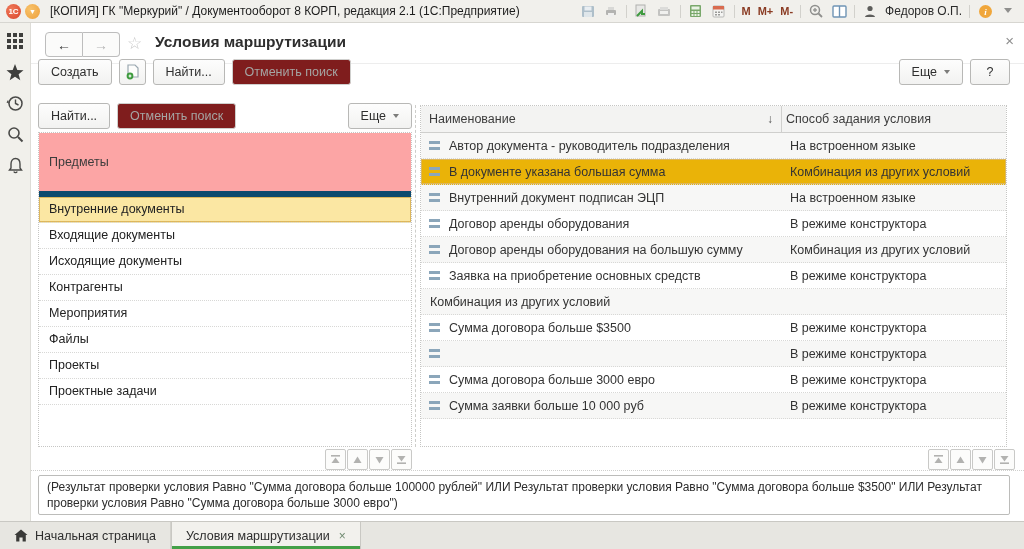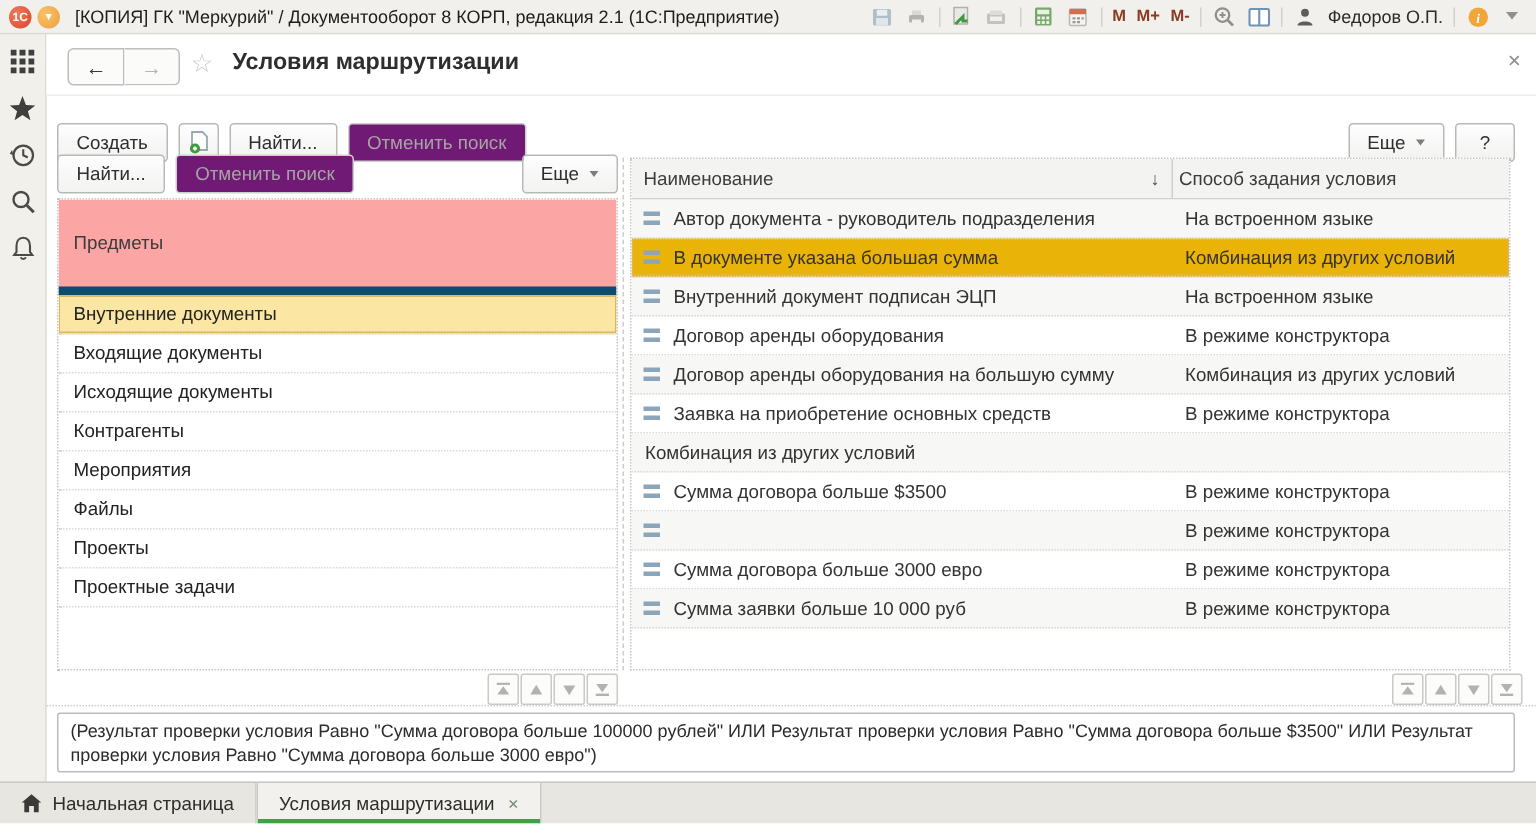--- a/index.html
+++ b/index.html
@@ -29,25 +29,25 @@
   .nav-row{position:absolute;left:31px;top:23px;right:0;height:40px;background:#fff;border-bottom:1px solid #ededed;}
   .histbox{position:absolute;left:14px;top:9px;display:flex;}
   .histbtn{width:36px;height:23px;background:#fbfbfa;border:1px solid #bdbdbd;display:flex;align-items:center;justify-content:center;font-size:14px;}
   .histbtn.back{border-radius:4px 0 0 4px;color:#3b3b3b;}
   .histbtn.fwd{border-radius:0 4px 4px 0;border-left:none;color:#b5b5b5;}
   .fav-star{position:absolute;left:96px;top:10px;font-size:17px;color:#c9c9c9;}
   .page-title{position:absolute;left:124px;top:10px;font-size:15.5px;font-weight:bold;color:#2e2e2e;}
   .form-close{position:absolute;right:10px;top:10px;font-size:15px;color:#8e8e8e;line-height:1;cursor:default;}
   
   .btn{display:inline-flex;align-items:center;justify-content:center;height:24px;padding:0 12px;background:linear-gradient(#fdfdfd,#f2f2f1);border:1px solid #b8b8b6;border-radius:3px;font-size:12.5px;color:#2e2e2e;white-space:nowrap;}
-  .btn.disabled{color:#a5a5a3;border-color:#cfcfcd;background:#701a75;}
+  .btn.disabled{color:#a5a5a3;border-color:#cfcfcd;background:#7f1d1d;}
   .btn.icon-only{padding:0 5px;}
   .dd-arrow{display:inline-block;width:0;height:0;border-left:3.5px solid transparent;border-right:3.5px solid transparent;border-top:4px solid #7c7c7a;margin-left:7px;}
   
-  .cmdbar{position:absolute;left:38px;top:82px;right:14px;height:30px;display:flex;align-items:flex-start;gap:7px;}
+  .cmdbar{position:absolute;left:38px;top:59px;right:14px;height:30px;display:flex;align-items:flex-start;gap:7px;}
   .cmdbar .spacer{flex:1;}
   
   .lp-toolbar{position:absolute;left:38px;top:103px;width:374px;display:flex;gap:7px;}
   .lp-toolbar .spacer{flex:1;}
   .list-box{position:absolute;left:38px;top:132px;width:374px;height:315px;border:1px dotted #c6c6c4;background:#fff;box-sizing:border-box;overflow:hidden;}
   .list-header{height:26px;line-height:26px;background:#fca5a5;border-bottom:6px solid #0c4a6e;padding:16px 10px;color:#3c3c3c;}
   .lrow{height:25px;line-height:25px;padding:0 10px;border-bottom:1px dotted #d8d8d6;color:#222;}
   .lrow.sel{background:#fbe7a3;box-shadow:inset 0 0 0 1px #ddb75d;}
   .splitter{position:absolute;left:415px;top:105px;height:342px;border-left:1px dashed #cdcdca;}
   .table-box{position:absolute;left:420px;top:105px;width:587px;height:342px;border:1px dotted #c6c6c4;background:#fff;box-sizing:border-box;overflow:hidden;}

